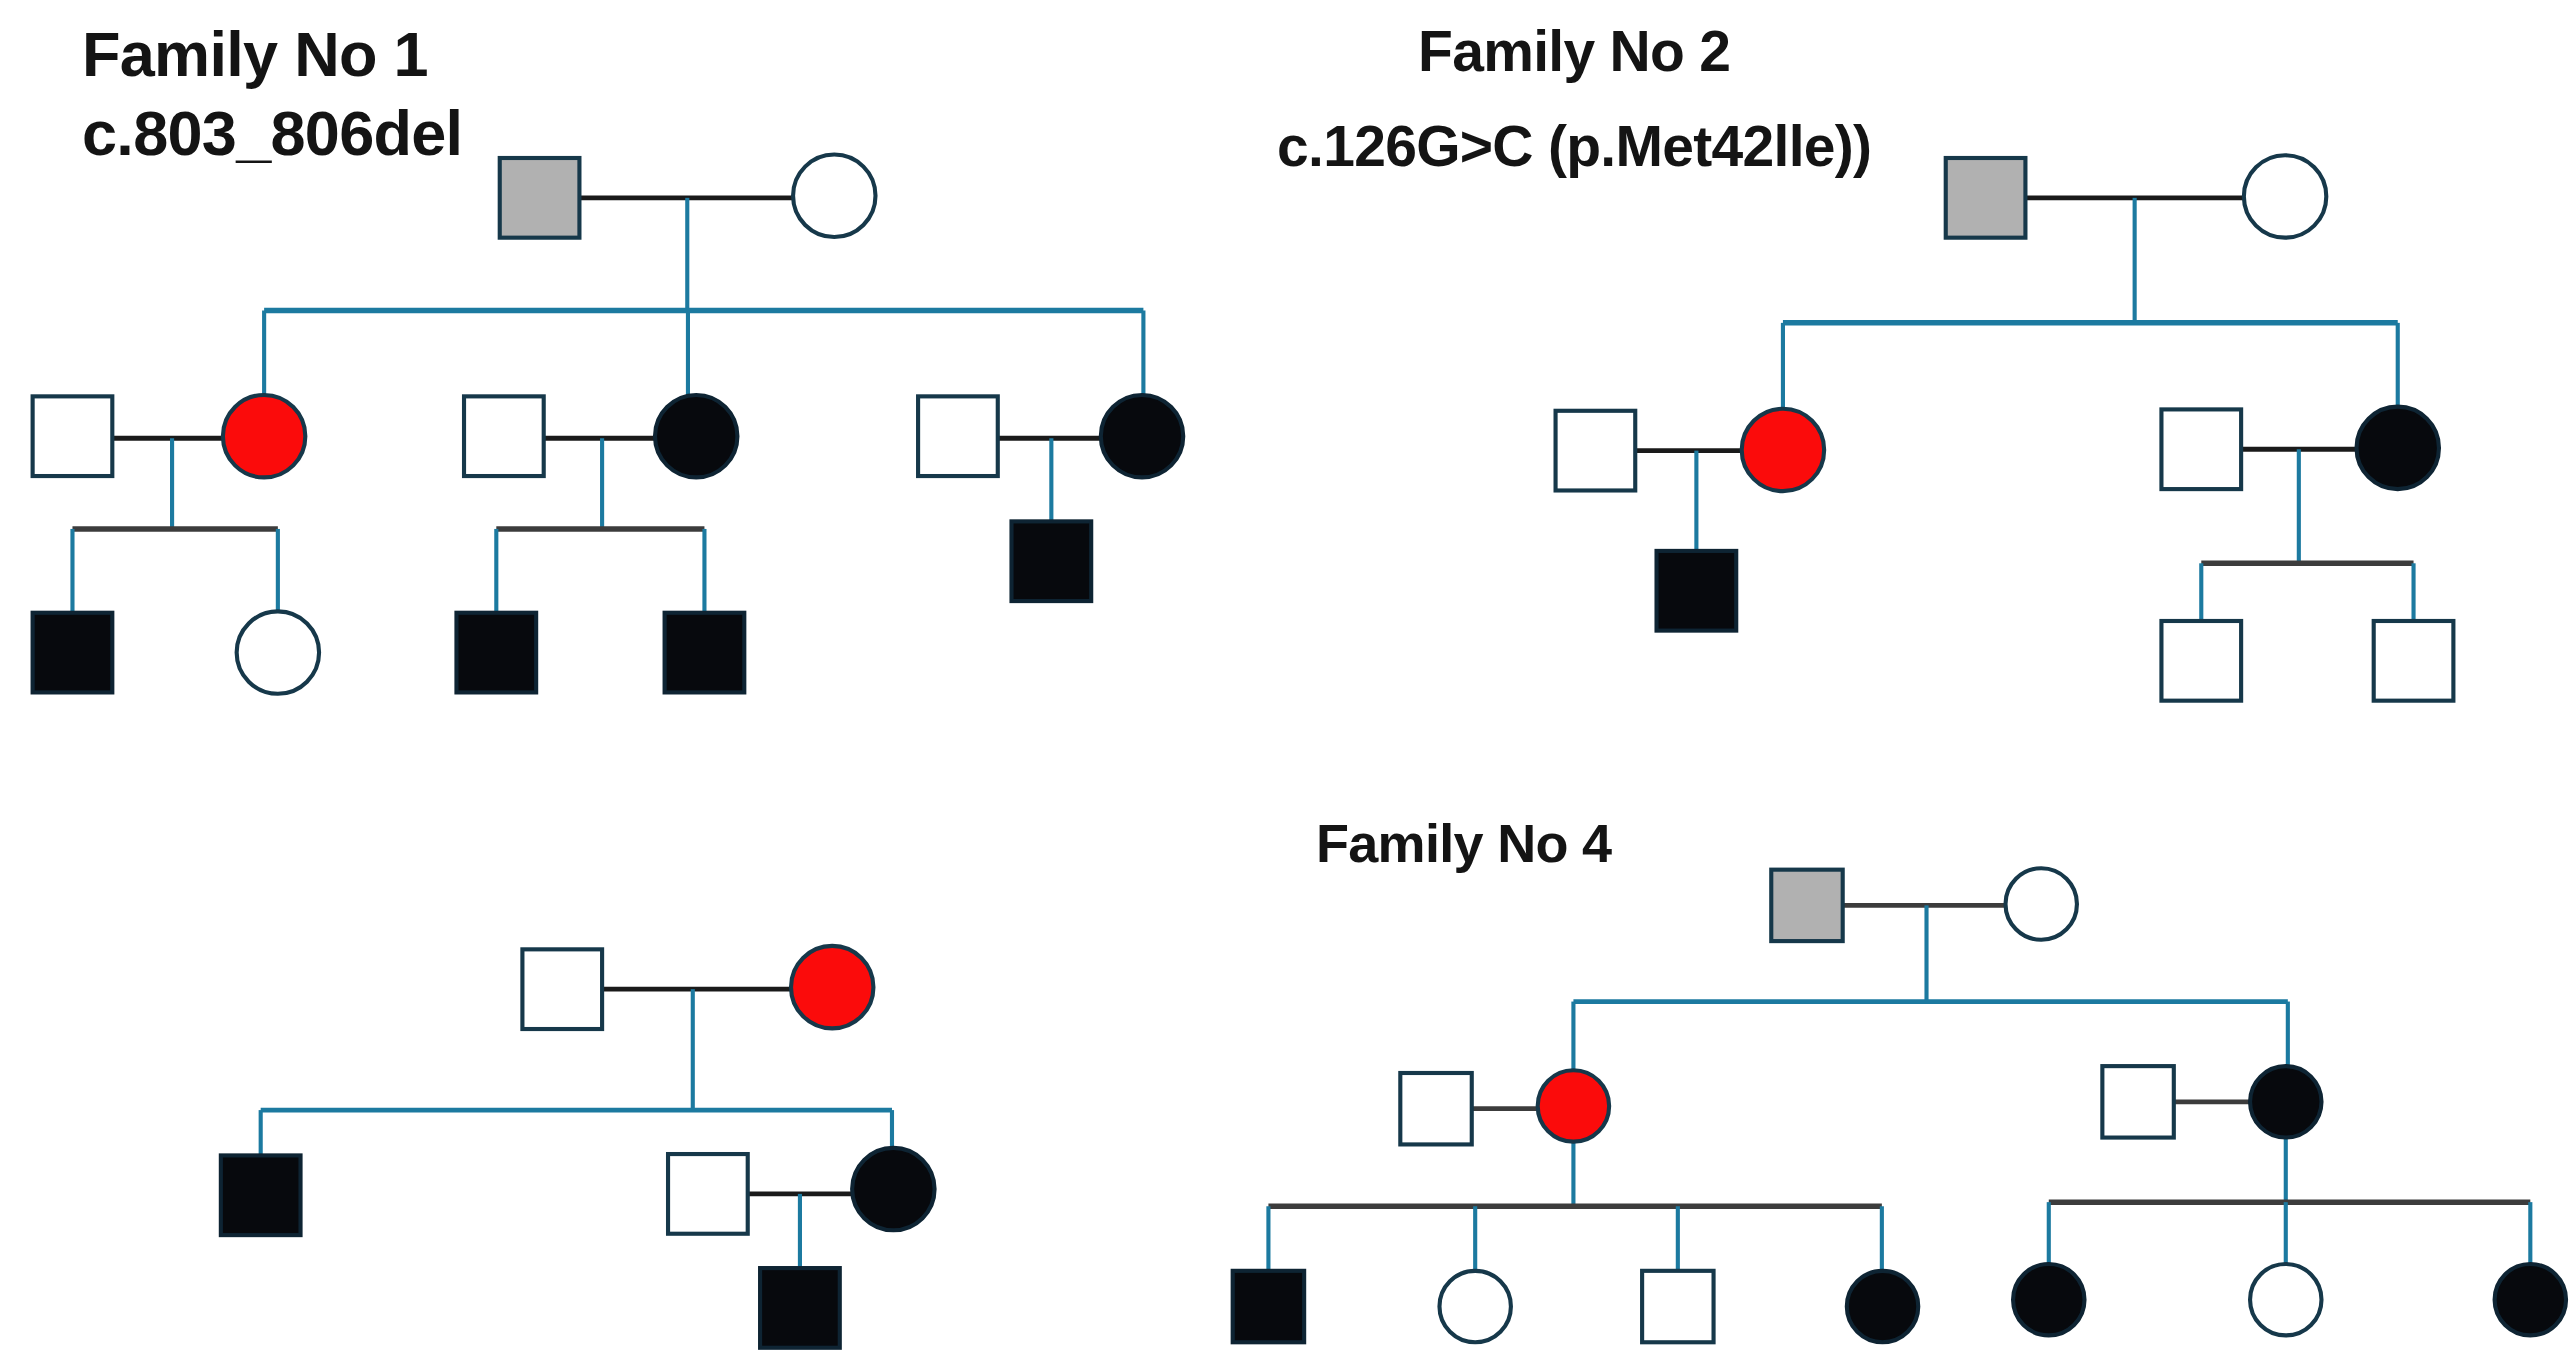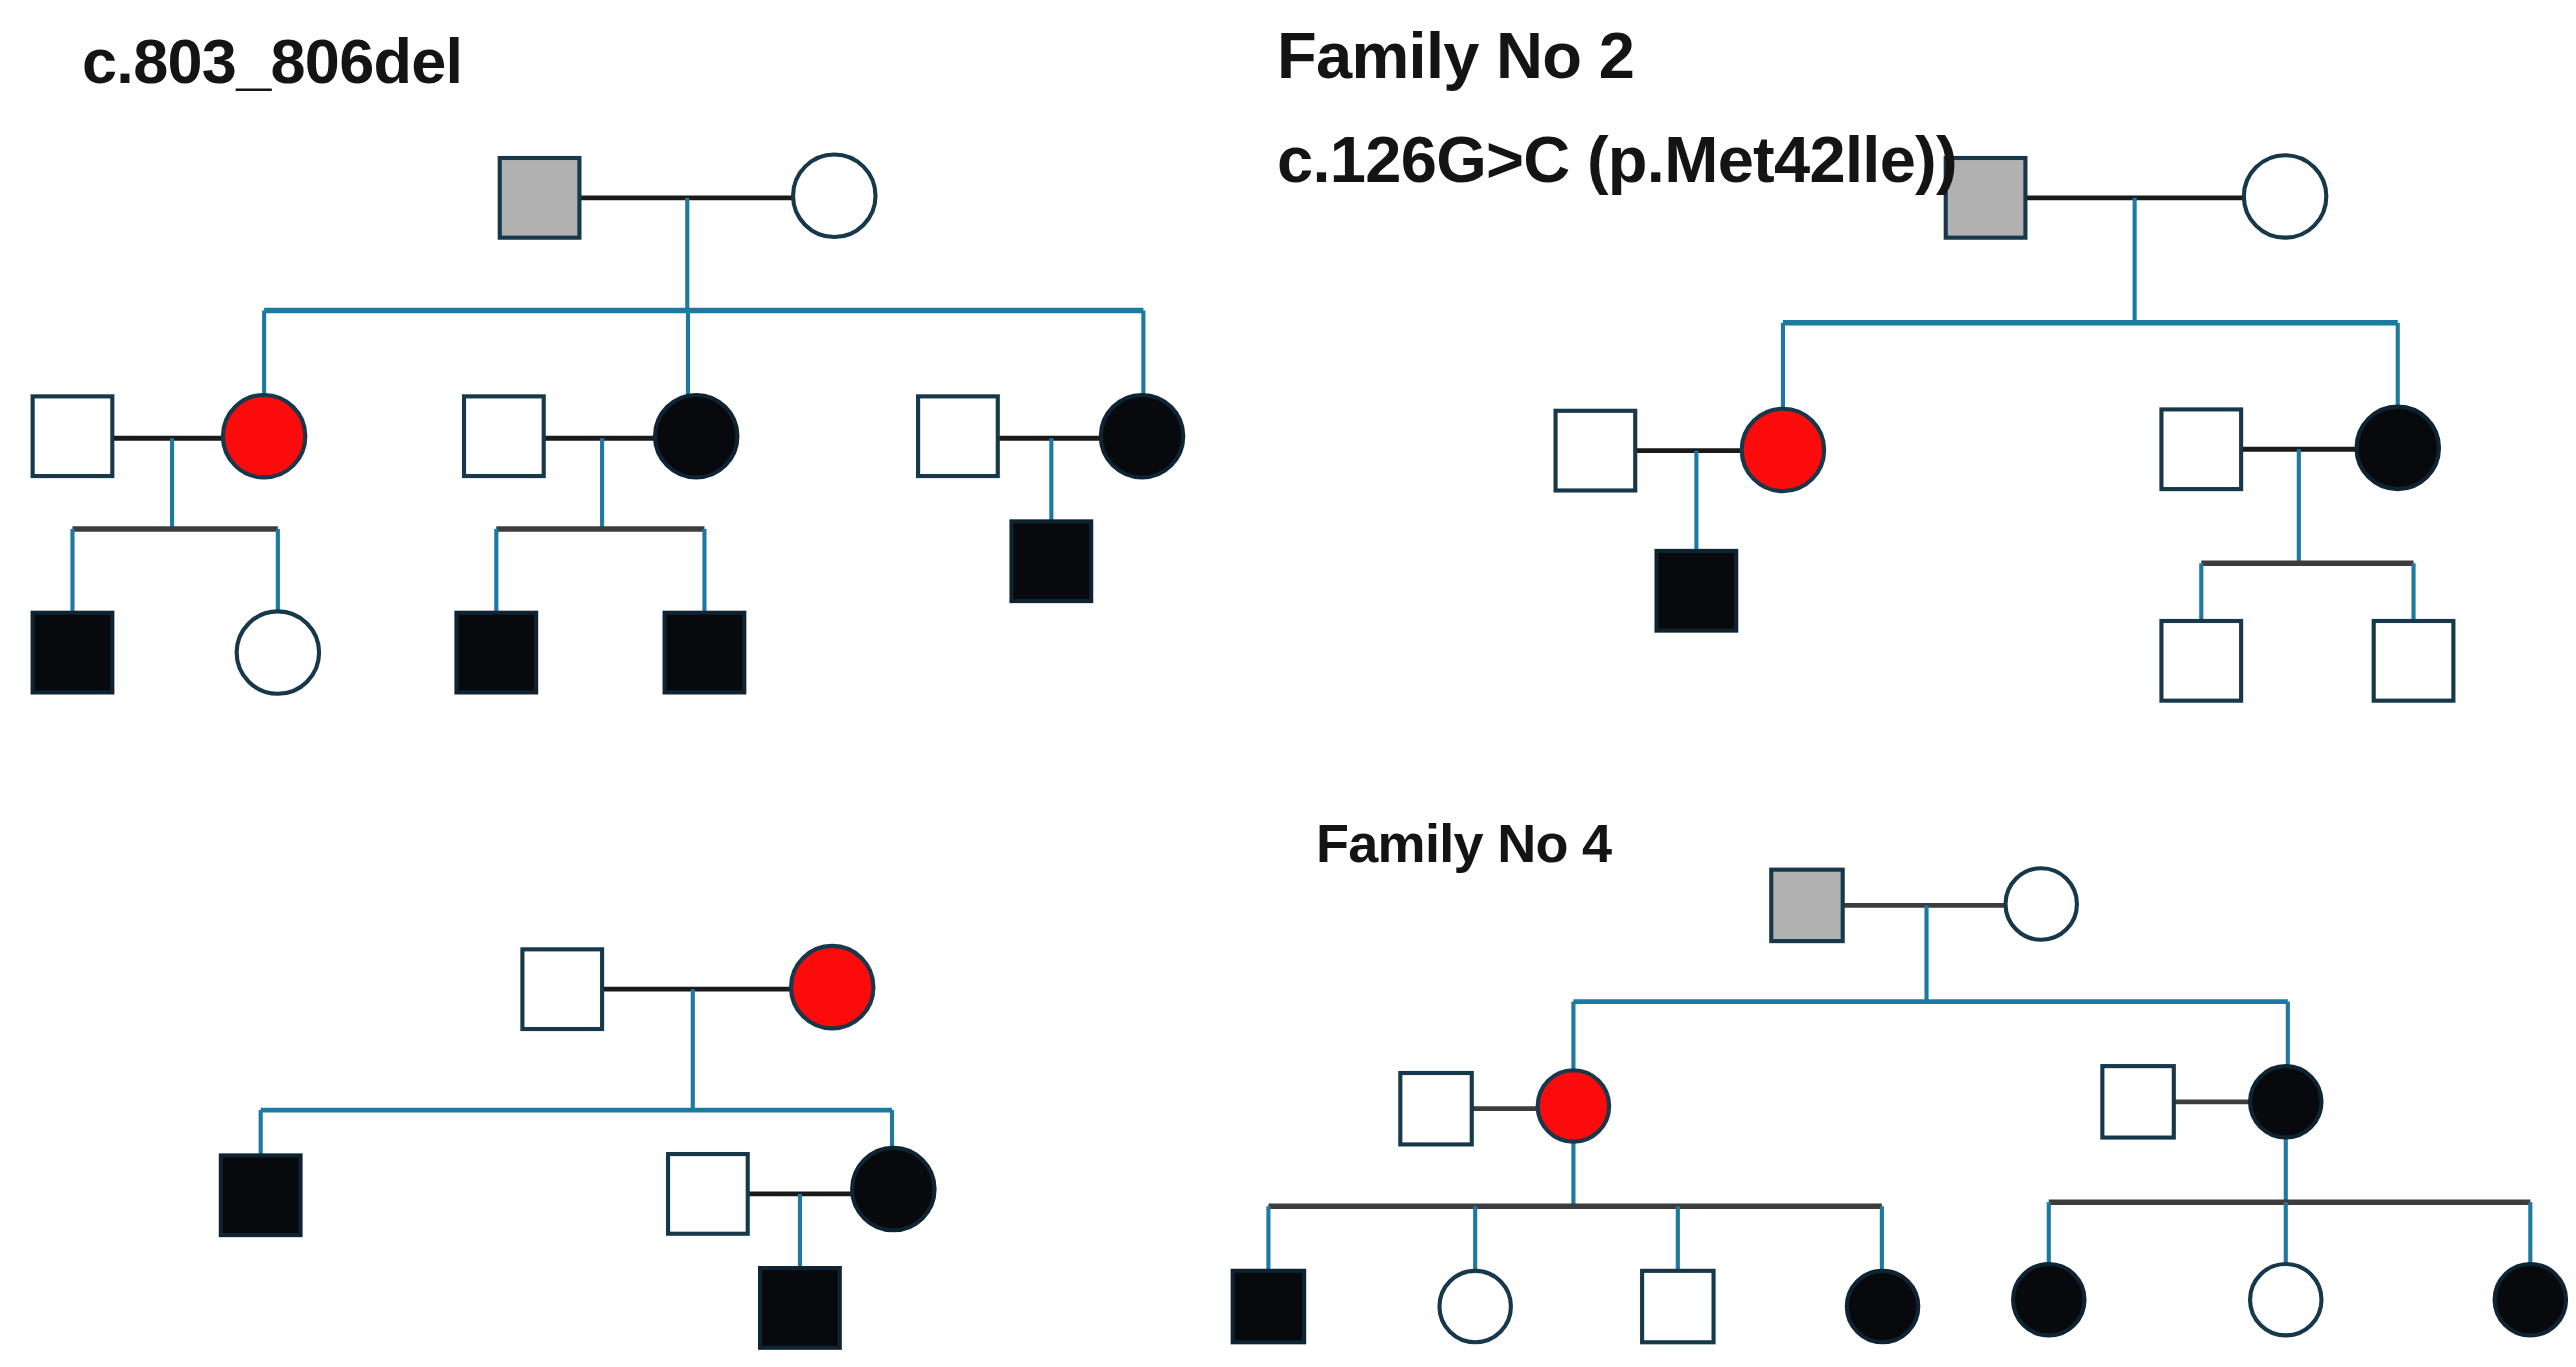--- a/index.html
+++ b/index.html
@@ -16,21 +16,21 @@
     position:absolute;
     color:#141414;
     font-weight:600;
     line-height:1.15;
     letter-spacing:-0.7px;
     white-space:nowrap;
   }
   .title .tm{display:block;}
   .ft1{left:82px;top:18px;font-size:63px;}
   .ft1 .tm{margin-top:6.9px;}
-  .ft2{left:1277px;top:19px;font-size:65px;}
+  .ft2{left:1277px;top:19px;font-size:57px;text-align:center;}
   .ft2 .tm{margin-top:29px;}
   .ft3{left:157px;top:844px;font-size:60px;}
   .ft3 .tm{margin-top:9.6px;}
   .ft4{left:1316px;top:812px;font-size:54px;}
   .ft4 .tm{margin-top:38px;}
 </style>
 </head>
 <body>
 
 <div id="stage">
@@ -128,20 +128,21 @@
       <rect x="1794" y="1850" width="104" height="104" fill="#07090d" stroke="#0e2433" stroke-width="6"></rect>
       <circle cx="2147" cy="1902" r="52" fill="#ffffff" stroke="#16384a" stroke-width="6"></circle>
       <rect x="2390" y="1850" width="104" height="104" fill="#ffffff" stroke="#16384a" stroke-width="6"></rect>
       <circle cx="2740" cy="1902" r="52" fill="#07090d" stroke="#0e2433" stroke-width="6"></circle>
       <circle cx="2982" cy="1892" r="52" fill="#07090d" stroke="#0e2433" stroke-width="6"></circle>
       <circle cx="3327" cy="1892" r="52" fill="#ffffff" stroke="#16384a" stroke-width="6"></circle>
       <circle cx="3683" cy="1892" r="52" fill="#07090d" stroke="#0e2433" stroke-width="6"></circle>
     </svg>
 
   <div class="title ft1">
+    <span class="tl">Family No 1</span>
     <span class="tm">c.803_806del</span>
   </div>
 
   <div class="title ft2">
     <span class="tl">Family No 2</span>
     <span class="tm">c.126G&gt;C (p.Met42lle))</span>
   </div>
 
   <div class="title ft3">
   </div>

